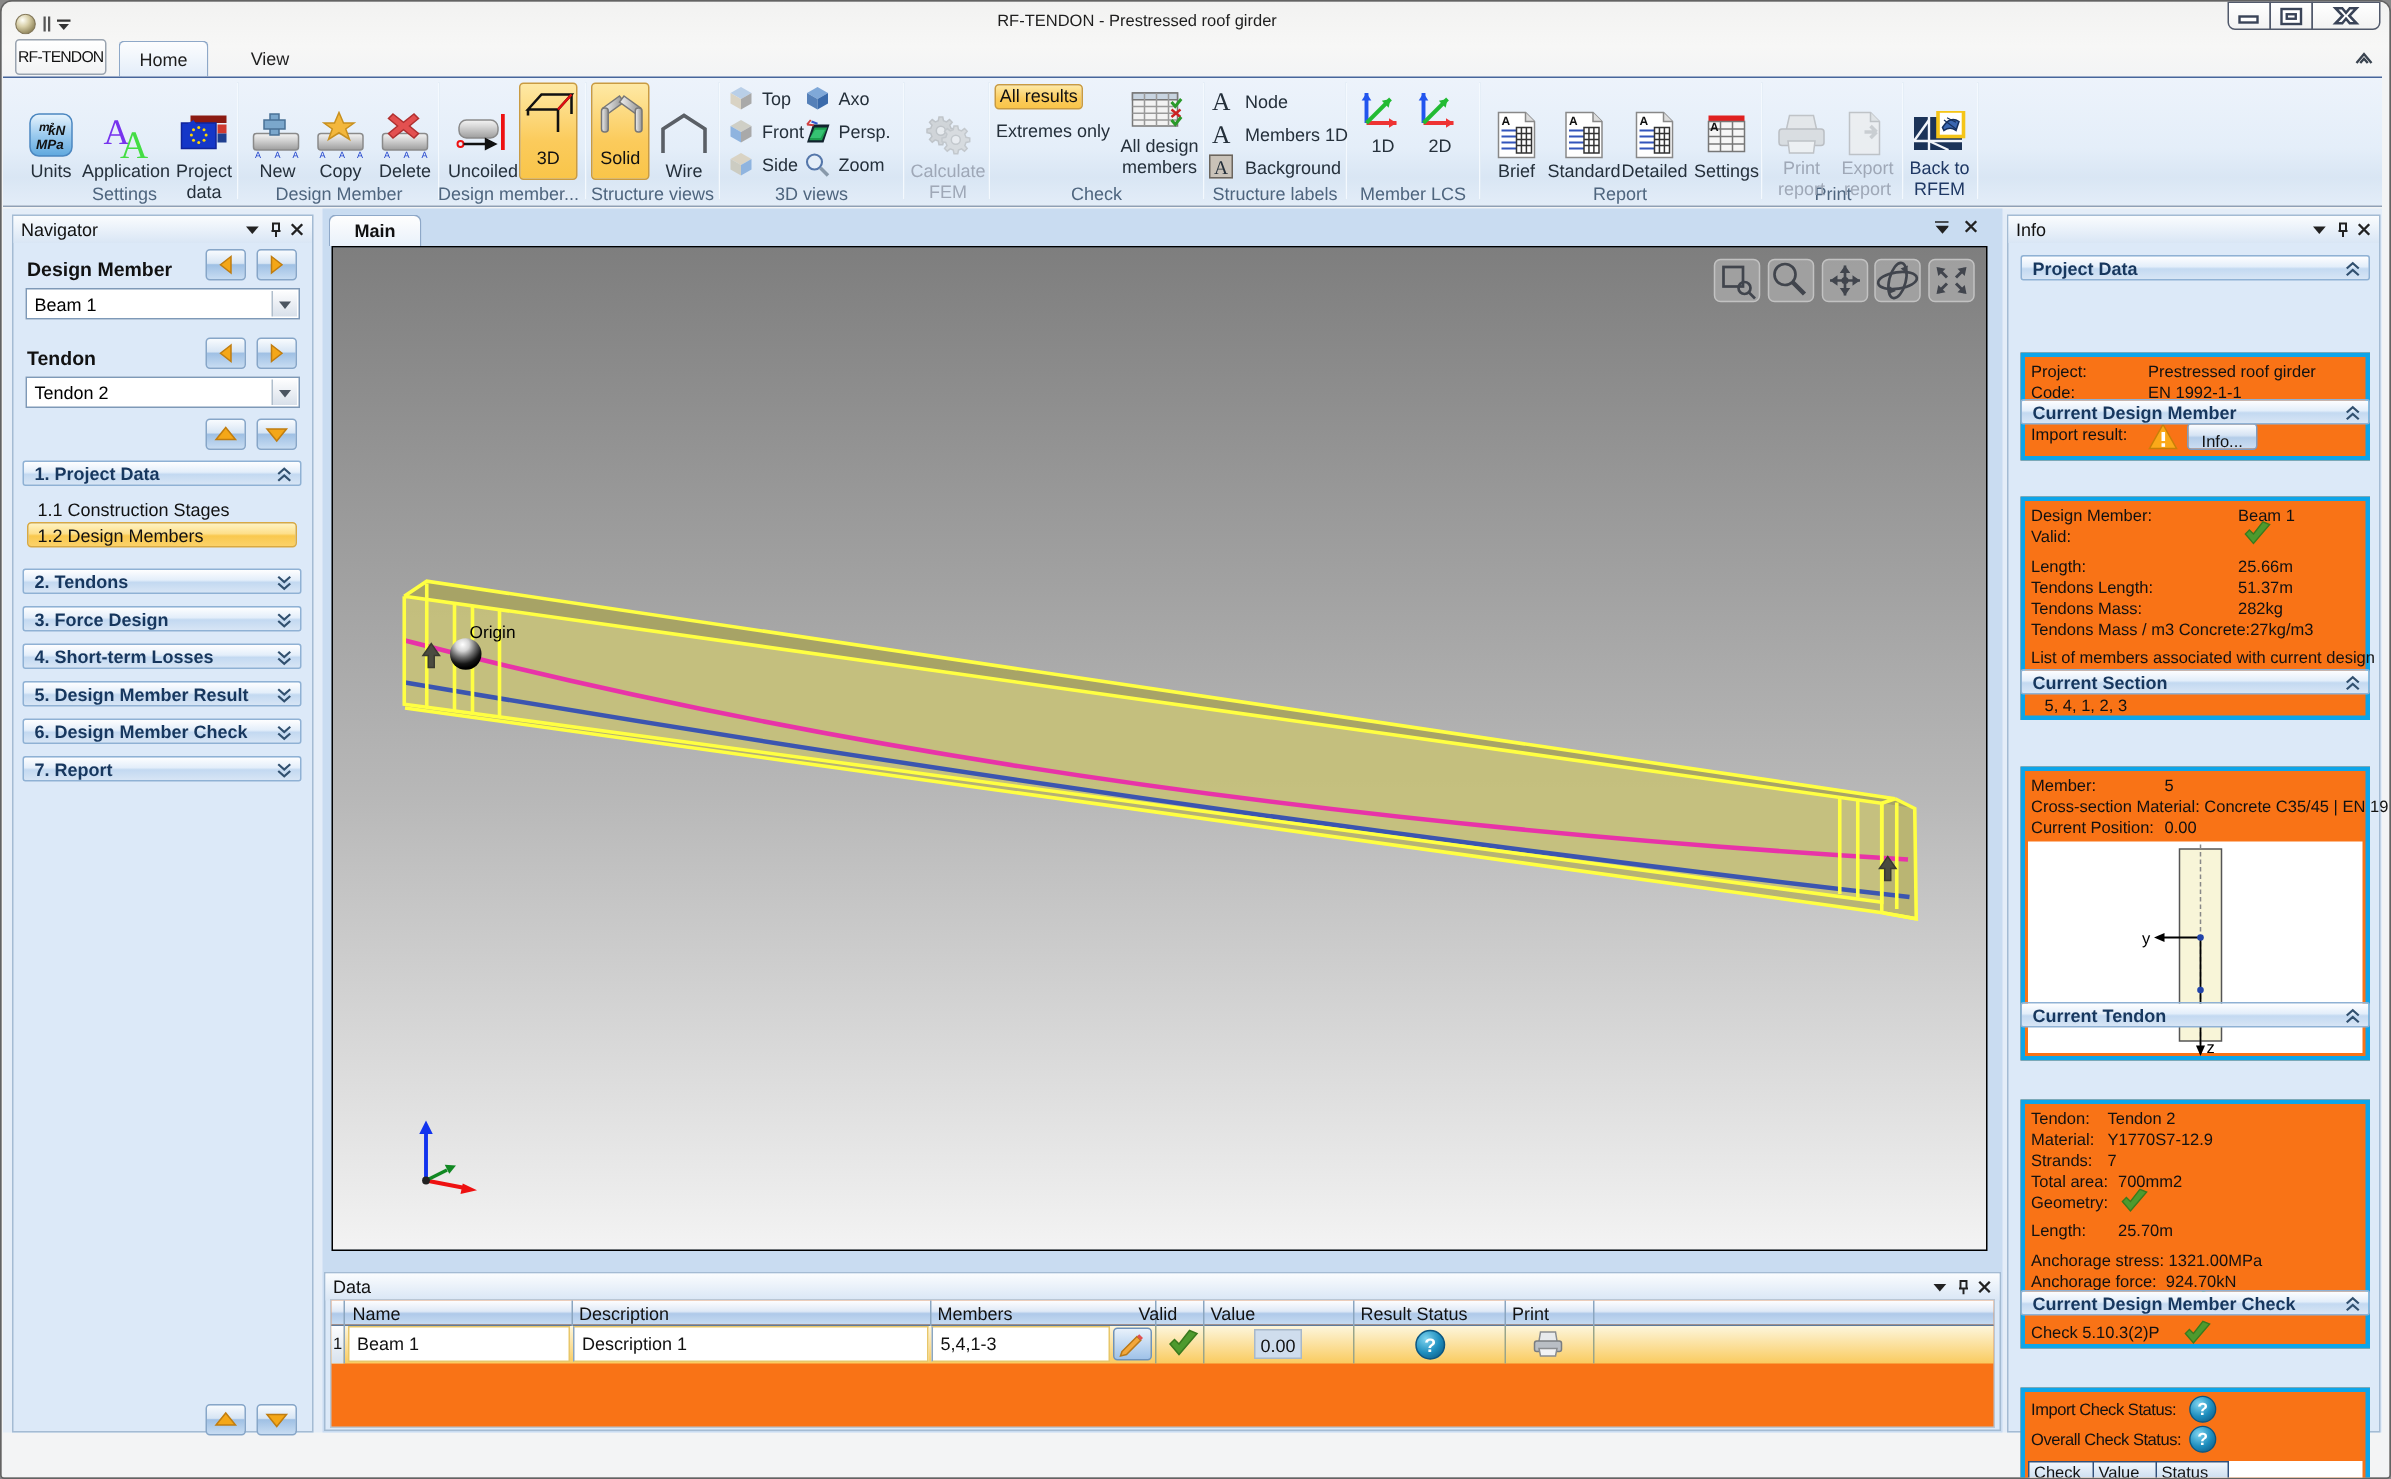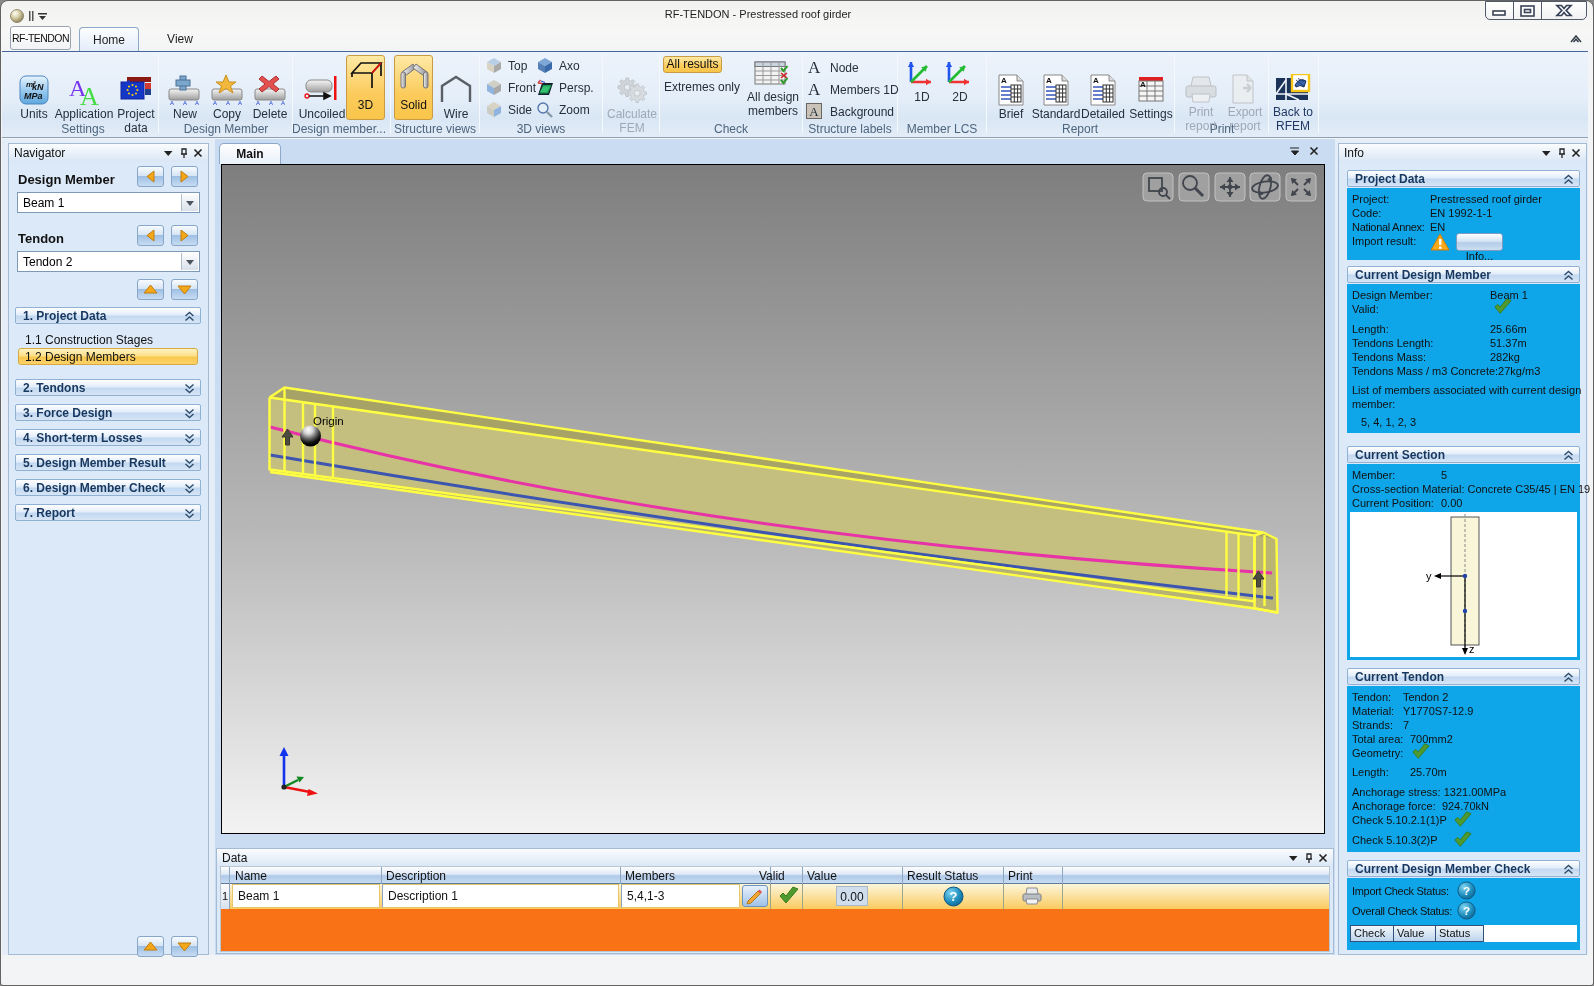--- a/index.html
+++ b/index.html
@@ -42,21 +42,21 @@
 #workspace { position:absolute; left:1px; top:138px; width:1586px; height:816px; background:#E4EDF8; }
 .panel { position:absolute; background:#DCE9F8; border:1px solid #A4BBD3; }
 .pcaption { position:absolute; left:0; top:0; right:0; height:18px; background:linear-gradient(#FAFCFE,#D9E6F5); font-size:12px; color:#111; padding:2px 0 0 5px; }
 .capico { position:absolute; top:4px; width:10px; height:10px; color:#222; font-size:10px; line-height:10px; text-align:center; }
 
 
 .shead { position:absolute; height:17px; background:linear-gradient(180deg,#FEFEFF 0,#E3EEFA 45%,#C3D9F1 55%,#D7E5F5 100%);
   border:1px solid #8FB1D4; border-radius:2px; font-weight:bold; font-size:12px; color:#17375E; padding:1px 0 0 7px; }
 .chev { position:absolute; right:5px; top:3px; width:11px; height:11px; }
 .chev svg { display:block }
-.sbox { position:absolute; border:1px solid #0ea5e9; background:#0ea5e9; }
+.sbox { position:absolute; border:3px solid #0ea5e9; background:#f97316;margin-top:47px; }
 .navbtn { position:absolute; width:27px; height:21px; background:linear-gradient(180deg,#F8FBFE 0,#D7E5F4 45%,#9FC0E4 50%,#C7DCF2 100%); border:1px solid #87A6C8; border-radius:3px; }
 .navbtn svg { position:absolute; left:0; top:0; }
 .combo { position:absolute; height:21px; background:#fff; border:1px solid #7E99B7; }
 .combo .ctext { position:absolute; left:5px; top:3px; font-size:12px; color:#000; }
 .combo .cbtn { position:absolute; right:1px; top:1px; bottom:1px; width:17px; background:linear-gradient(#FDFDFE,#D8E0EA); border-left:1px solid #B0BECC; }
 .combo .cbtn:after { content:""; position:absolute; left:4px; top:7px; border:4px solid transparent; border-top:5px solid #4B5560; }
 
 
 #info .sbox .abs { font-size:11px; white-space:nowrap; }
 #statusbar { position:absolute; left:1px; top:954px; width:1586px; height:26px; background:#F0ECE9; border-top:1px solid #C9C2BC; font-size:12px; color:#111; }
@@ -803,21 +803,21 @@
         <div class="abs" style="left:4px;top:18px">Code:</div>
           <div class="abs" style="left:82px;top:18px">EN 1992-1-1</div>
         <div class="abs" style="left:4px;top:32px;letter-spacing:-0.3px">National Annex:</div>
           <div class="abs" style="left:82px;top:32px">EN</div>
         <div class="abs" style="left:4px;top:46px">Import result:</div>
         <svg class="abs" style="left:82px;top:44px" width="20" height="18" viewBox="0 0 20 18">
             <path d="M10 1 L19 17 H1 Z" fill="#FBA919" stroke="#C97F08"></path>
             <rect x="9" y="6" width="2.4" height="6" fill="#fff"></rect>
             <rect x="9" y="13.5" width="2.4" height="2.4" fill="#fff"></rect>
           </svg>
-        <div class="abs" style="left:108px;top:44px;width:47px;height:18px;background:linear-gradient(#FDFEFF,#D6E4F4 45%,#B4CDE9 55%,#CCDEF2);border:1px solid #7E9CC0;border-radius:3px;text-align:center;padding-top:16px">Info...</div>
+        <div class="abs" style="left:108px;top:44px;width:47px;height:18px;background:linear-gradient(#FDFEFF,#D6E4F4 45%,#B4CDE9 55%,#CCDEF2);border:1px solid #7E9CC0;border-radius:3px;text-align:center;padding-top:6px">Info...</div>
       </div>
 
       <div class="shead" style="left:8px;top:122px;width:233px">Current Design Member<span class="chev">
             <svg width="11" height="11" viewBox="0 0 11 11">
               <path d="M1.5 5 L5.5 1.5 L9.5 5 M1.5 9.5 L5.5 6 L9.5 9.5" fill="none" stroke="#31506F" stroke-width="1.5"></path>
             </svg>
           </span></div>
       <div class="sbox" style="left:8px;top:140px;width:233px;height:149px">
         <div class="abs" style="left:4px;top:4px">Design Member:</div>
           <div class="abs" style="left:142px;top:4px">Beam 1</div>

